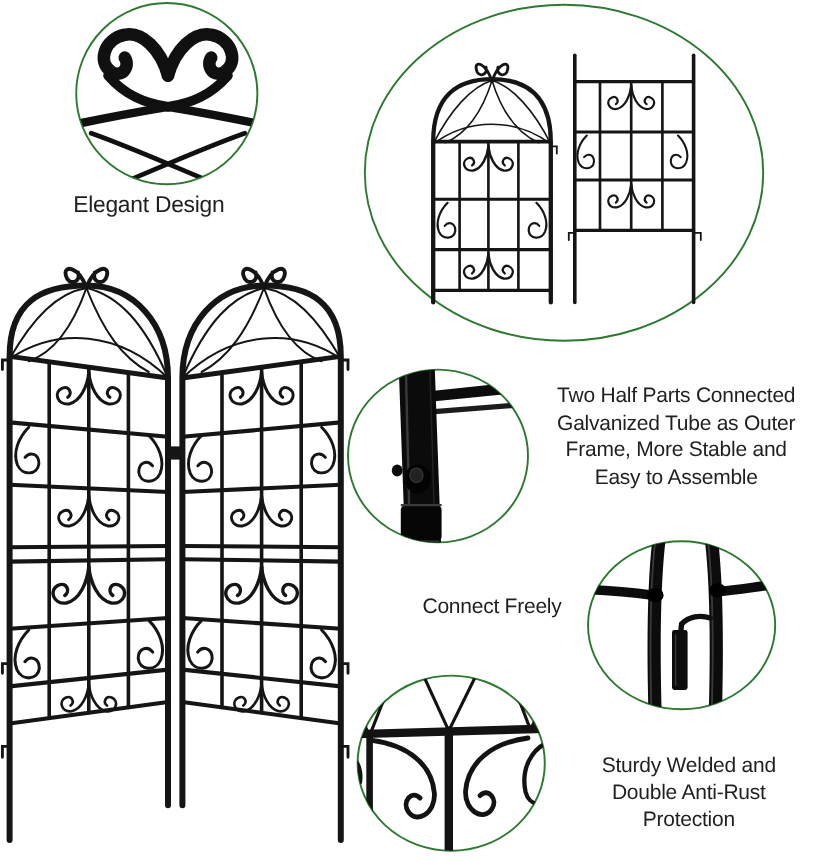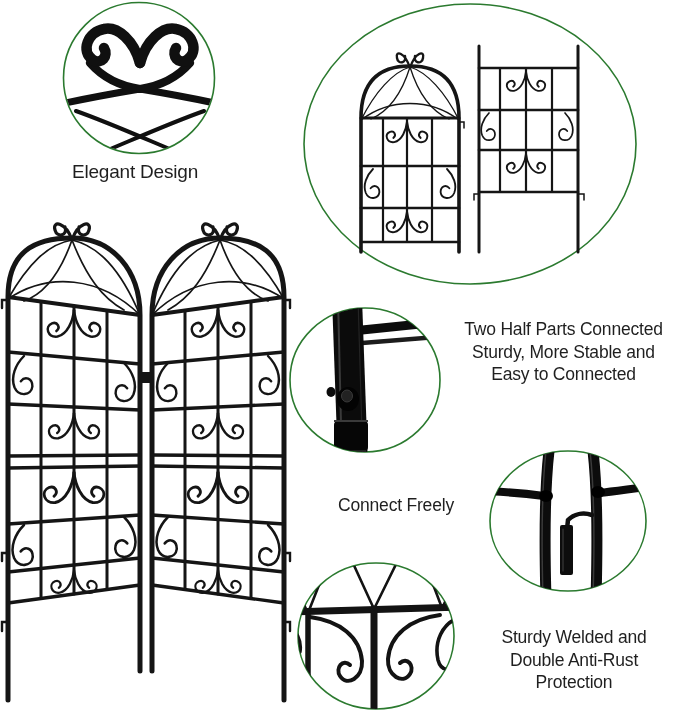--- a/index.html
+++ b/index.html
@@ -44,21 +44,21 @@
       <path d="M164,104 C132,97 104,92 80,88" stroke-width="7"></path>
       <path d="M30,62 C44,78 60,85 80,88" stroke-width="8"></path>
       <path d="M130,62 C116,78 100,85 80,88" stroke-width="8"></path>
       <path d="M80,62 C74,40 58,25 44,28 C28,31 20,50 33,59 C41,64 49,55 44,47" stroke-width="10.5"></path>
       <path d="M80,62 C86,40 102,25 116,28 C132,31 140,50 127,59 C119,64 111,55 116,47" stroke-width="10.5"></path>
       <path d="M16,110 C50,122 90,140 124,154" stroke-width="4"></path>
       <path d="M144,110 C110,122 70,140 36,154" stroke-width="4"></path>
     </g>
   </svg>
 
-  <div class="txt big" style="left:35px;top:161px;width:200px;">Elegant Design</div>
+  <div class="txt big" style="left:24px;top:161px;width:200px;">Elegant Design</div>
 
   <svg style="left:300px;top:2px" width="340" height="288" viewBox="0 0 340 288">
     <ellipse cx="170" cy="142" rx="166" ry="140" fill="#ffffff" stroke="#2b7a2f" stroke-width="1.6"></ellipse>
     <g transform="translate(55,42)" stroke="#151515" fill="none" stroke-linecap="round">
       <path d="M6,208 L6,74 C6,36 26,22 55,22 C84,22 104,36 104,74 L104,208" stroke-width="3.6"></path>
       <path d="M55,24 C50,8 40,6 42,14 C43,21 52,19 50,12" stroke-width="2.4"></path>
       <path d="M55,24 C60,8 70,6 68,14 C67,21 58,19 60,12" stroke-width="2.4"></path>
       <path d="M6,76 C20,48 38,28 55,23" stroke-width="1.3"></path>
       <path d="M104,76 C90,48 72,28 55,23" stroke-width="1.3"></path>
       <path d="M55,23 C46,52 32,68 16,75" stroke-width="1.3"></path>
@@ -153,25 +153,26 @@
       <ellipse cx="60" cy="93" rx="11" ry="12" fill="#030303"></ellipse>
       <ellipse cx="59" cy="90" rx="5.5" ry="6" fill="#222222" stroke="#3a3a3a" stroke-width="1"></ellipse>
       <rect x="46" y="115" width="34" height="30" rx="4" fill="#060606"></rect>
       <path d="M46,115 h34" stroke="#3a3a3a" stroke-width="1.8" fill="none"></path>
       <path d="M48,145 h30" stroke="#2c2c2c" stroke-width="1.4" fill="none"></path>
     </g>
   </svg>
 
   <div class="txt" style="left:448px;top:318px;width:231px;">
     <div>Two Half Parts Connected</div>
-    <div>Sturdy, More Stable and</div>
-    <div>Easy to Connected</div>
+    <div>Galvanized Tube as Outer</div>
+    <div>Frame, More Stable and</div>
+    <div>Easy to Assemble</div>
   </div>
 
-  <div class="txt" style="left:311px;top:494px;width:170px;">
+  <div class="txt" style="left:325px;top:494px;width:170px;">
     <div>Connect Freely</div>
   </div>
 
   <svg style="left:489px;top:449px" width="159" height="146" viewBox="0 0 159 146">
     <defs>
         <clipPath id="clipW">
           <ellipse cx="79" cy="72" rx="78" ry="70"></ellipse>
         </clipPath>
       </defs>
     <ellipse cx="79" cy="72" rx="78" ry="70" fill="#ffffff" stroke="#2b7a2f" stroke-width="1.6"></ellipse>

